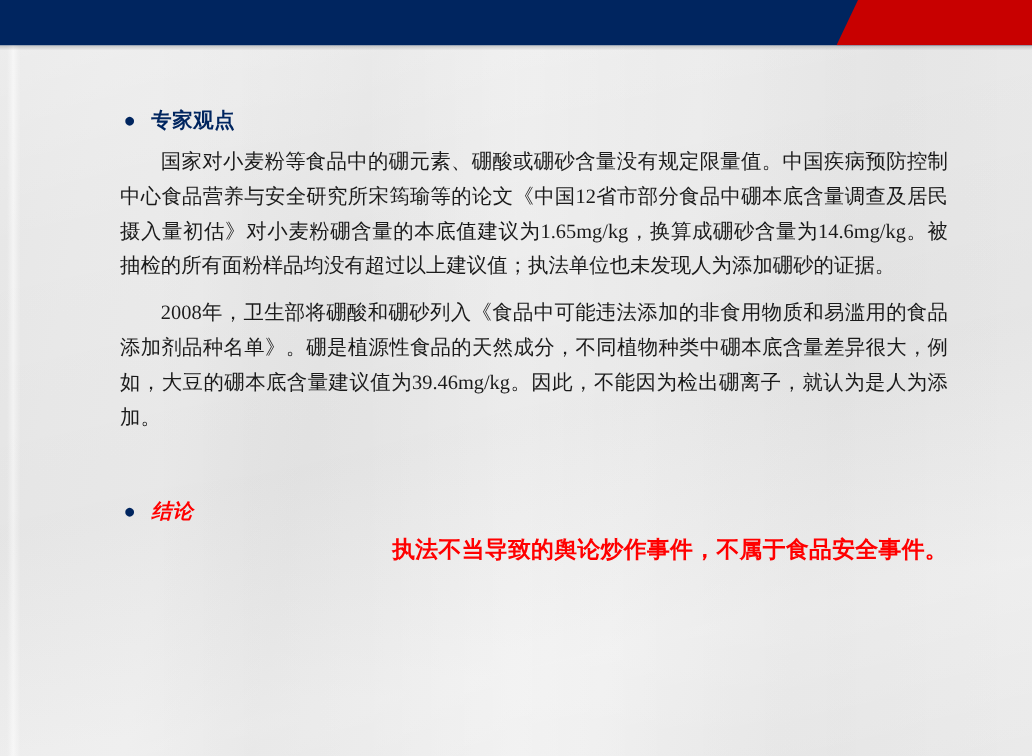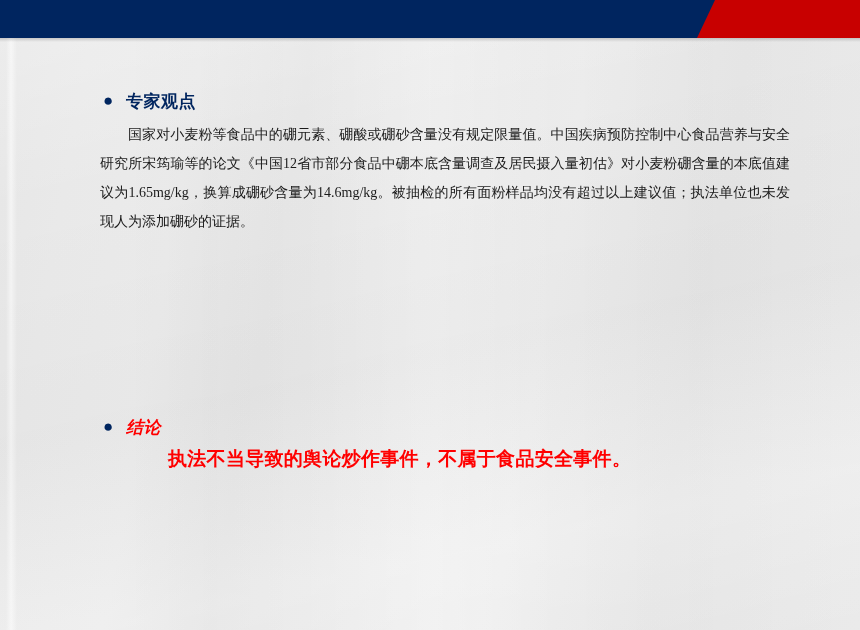--- a/index.html
+++ b/index.html
@@ -135,41 +135,42 @@
     font-size: 17px;
     line-height: 26px;
     font-weight: bold;
     letter-spacing: 0.5px;
     text-align: center;
   }
   .heading-navy { color: #00255f; }
   .heading-red  { color: #ff0000; font-style: italic; }
 
   .para {
-    font-size: 14px;
+    font-size: 17px;
     line-height: 29px;
     color: #1a1a1a;
     text-align: justify;
     text-justify: inter-ideograph;
     text-indent: 2em;
     margin: 0;
     font-family: "Liberation Serif", "DejaVu Serif", serif;
   }
   .para-1 { margin-top: 6px; }
   .para-2 { margin-top: 10px; }
 
   .conclusion-text {
     margin-top: 4px;
     margin-left: 68px;
     font-family: "DejaVu Sans", "Liberation Sans", sans-serif;
     font-size: 19px;
     line-height: 28px;
     font-weight: bold;
     color: #ff0000;
     letter-spacing: 0.3px;
+    text-align: right;
   }
 </style>
 </head>
 <body>
 
 <div class="slide">
 
   <div class="bg-sheen"></div>
   <div class="bg-sheen2"></div>
 
@@ -180,20 +181,21 @@
   <div class="header-shadow"></div>
 
   <div class="content">
 
     <div class="block block-expert">
       <div class="bullet-line">
         <span class="bullet-dot">●</span>
         <span class="bullet-heading heading-navy">专家观点</span>
       </div>
       <p class="para para-1">国家对小麦粉等食品中的硼元素、硼酸或硼砂含量没有规定限量值。中国疾病预防控制中心食品营养与安全研究所宋筠瑜等的论文《中国12省市部分食品中硼本底含量调查及居民摄入量初估》对小麦粉硼含量的本底值建议为1.65mg/kg，换算成硼砂含量为14.6mg/kg。被抽检的所有面粉样品均没有超过以上建议值；执法单位也未发现人为添加硼砂的证据。</p>
+      <p class="para para-2">2008年，卫生部将硼酸和硼砂列入《食品中可能违法添加的非食用物质和易滥用的食品添加剂品种名单》。硼是植源性食品的天然成分，不同植物种类中硼本底含量差异很大，例如，大豆的硼本底含量建议值为39.46mg/kg。因此，不能因为检出硼离子，就认为是人为添加。</p>
     </div>
 
     <div class="block block-conclusion">
       <div class="bullet-line">
         <span class="bullet-dot">●</span>
         <span class="bullet-heading heading-red">结论</span>
       </div>
       <div class="conclusion-text">执法不当导致的舆论炒作事件，不属于食品安全事件。</div>
     </div>
 

